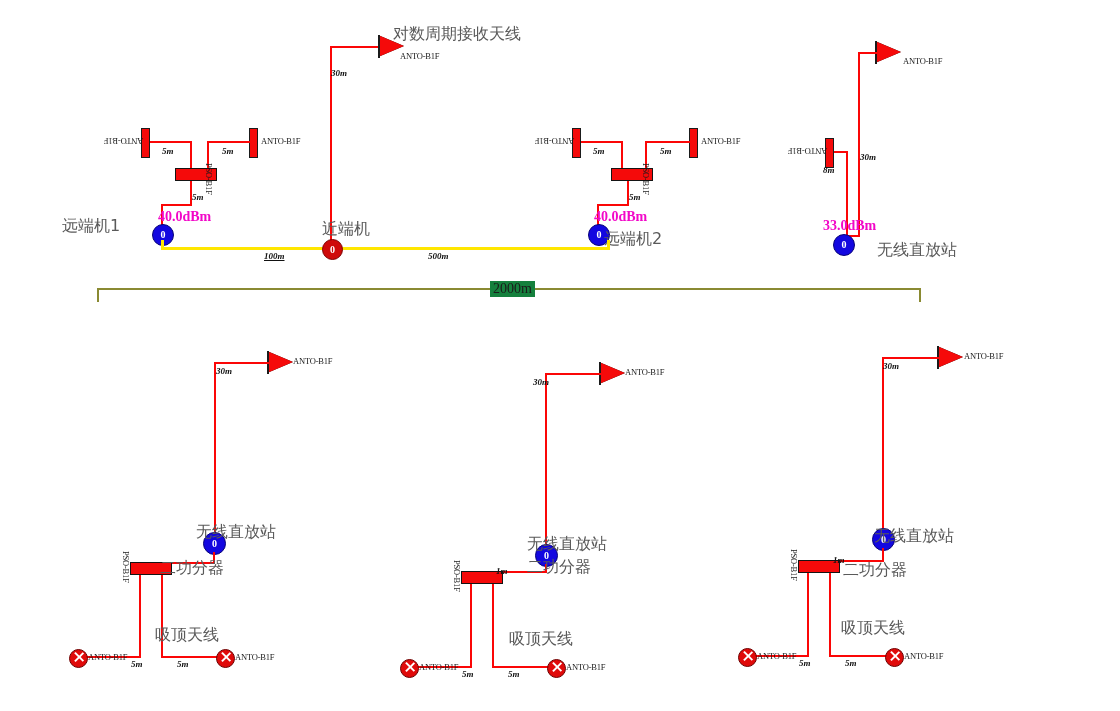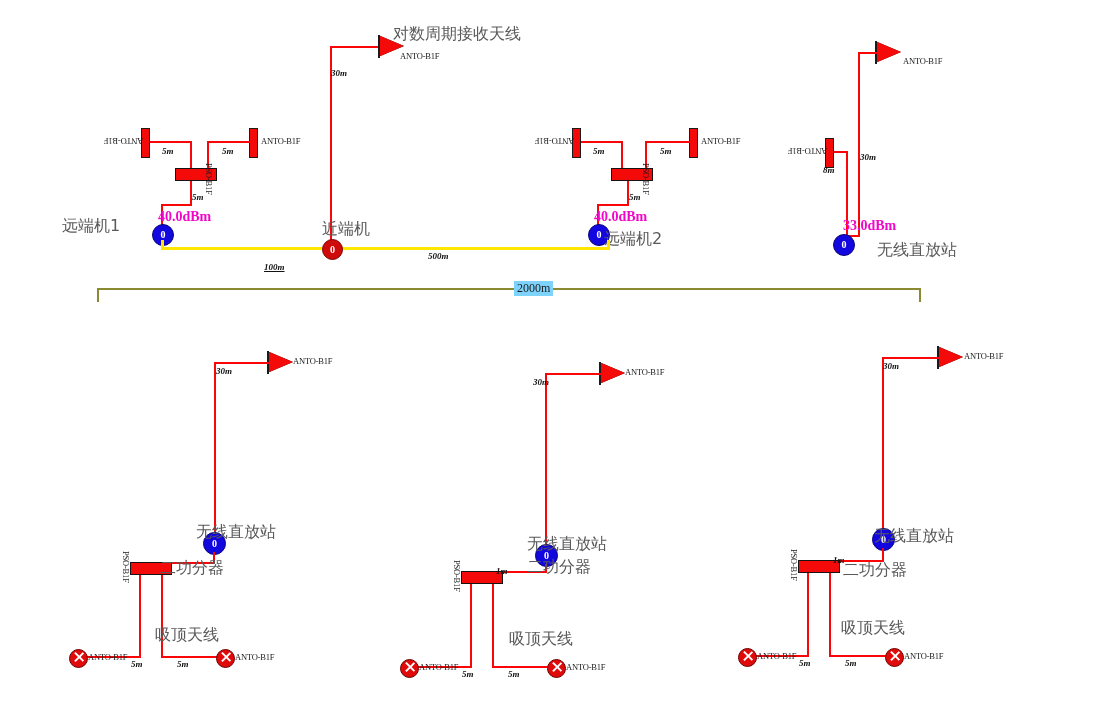--- a/index.html
+++ b/index.html
@@ -81,21 +81,21 @@
   .lbl-tag-rot{font-size:8.5px;letter-spacing:-0.2px;
     transform:rotate(90deg);transform-origin:left top;}
   .lbl-len{
     position:absolute;white-space:nowrap;
     font-family:"Liberation Serif", serif;
     font-style:italic;font-weight:bold;font-size:9px;color:#111;
   }
   .lbl-span{
     position:absolute;white-space:nowrap;
     font-family:"Liberation Serif", serif;
-    font-size:12px;color:#1a1a1a;background:#7dd3fc;padding:0 3px;margin-left:24px;
+    font-size:14px;color:#1a1a1a;background:#15803d;padding:0 3px;
   }
   .lbl-pwr{
     position:absolute;white-space:nowrap;
     font-family:"Liberation Serif", serif;
     font-size:14px;color:#f207c8;font-weight:bold;
   }
   .lbl-cn-big{
     position:absolute;white-space:nowrap;
     font-family:"DejaVu Sans", sans-serif;
     font-size:16px;color:#5a5a5a;
@@ -162,21 +162,21 @@
 
   <div class="lbl-pwr" style="left:594px;top:209px;">40.0dBm</div>
   <div class="node node-blue" style="left:588px;top:224px;width:20px;height:20px;font-size:10px;">
     <span>0</span>
   </div>
   <div class="lbl-cn-big" style="left:604px;top:229px;">远端机2</div>
 
   <div class="trunk v" style="left:161px;top:240px;width:3px;height:9px;"></div>
   <div class="trunk h" style="left:161px;top:247px;width:449px;height:3px;"></div>
   <div class="trunk v" style="left:607px;top:240px;width:3px;height:9px;"></div>
-  <div class="lbl-len" style="left:264px;top:262px;text-decoration:underline;">100m</div>
+  <div class="lbl-len" style="left:264px;top:251px;text-decoration:underline;">100m</div>
   <div class="lbl-len" style="left:428px;top:251px;">500m</div>
 
   <div class="node node-red" style="left:322px;top:239px;width:19px;height:19px;font-size:10px;">
     <span>0</span>
   </div>
   <div class="lbl-cn-big" style="left:322px;top:219px;">近端机</div>
 
   <div class="span-line h" style="left:97px;top:288px;width:824px;height:2px;"></div>
   <div class="span-line v" style="left:97px;top:288px;width:2px;height:14px;"></div>
   <div class="span-line v" style="left:919px;top:288px;width:2px;height:14px;"></div>
@@ -189,21 +189,21 @@
   <div class="wire v" style="left:858px;top:52px;width:2px;height:185px;"></div>
   <div class="lbl-len" style="left:860px;top:152px;">30m</div>
 
   <div class="panel-ant" style="left:825px;top:138px;"></div>
   <div class="lbl lbl-tag-flip" style="left:788px;top:146px;">ANTO-B1F</div>
   <div class="wire h" style="left:834px;top:151px;width:14px;height:2px;"></div>
   <div class="wire v" style="left:846px;top:151px;width:2px;height:85px;"></div>
   <div class="lbl-len" style="left:823px;top:165px;">8m</div>
 
   <div class="wire h" style="left:840px;top:235px;width:20px;height:2px;"></div>
-  <div class="lbl-pwr" style="left:843px;top:218px;">33.0dBm</div>
+  <div class="lbl-pwr" style="left:823px;top:218px;">33.0dBm</div>
   <div class="node node-blue" style="left:833px;top:234px;width:20px;height:20px;font-size:10px;">
     <span>0</span>
   </div>
   <div class="lbl-cn-big" style="left:877px;top:240px;">无线直放站</div>
 
   <div>
     <div class="yagi" style="left:267px;top:351px;"></div>
     <div class="yagi-edge" style="left:267px;top:351px;"></div>
     <div class="lbl lbl-tag" style="left:293px;top:356px;">ANTO-B1F</div>
     <div class="wire h" style="left:214px;top:362px;width:55px;height:2px;"></div>

